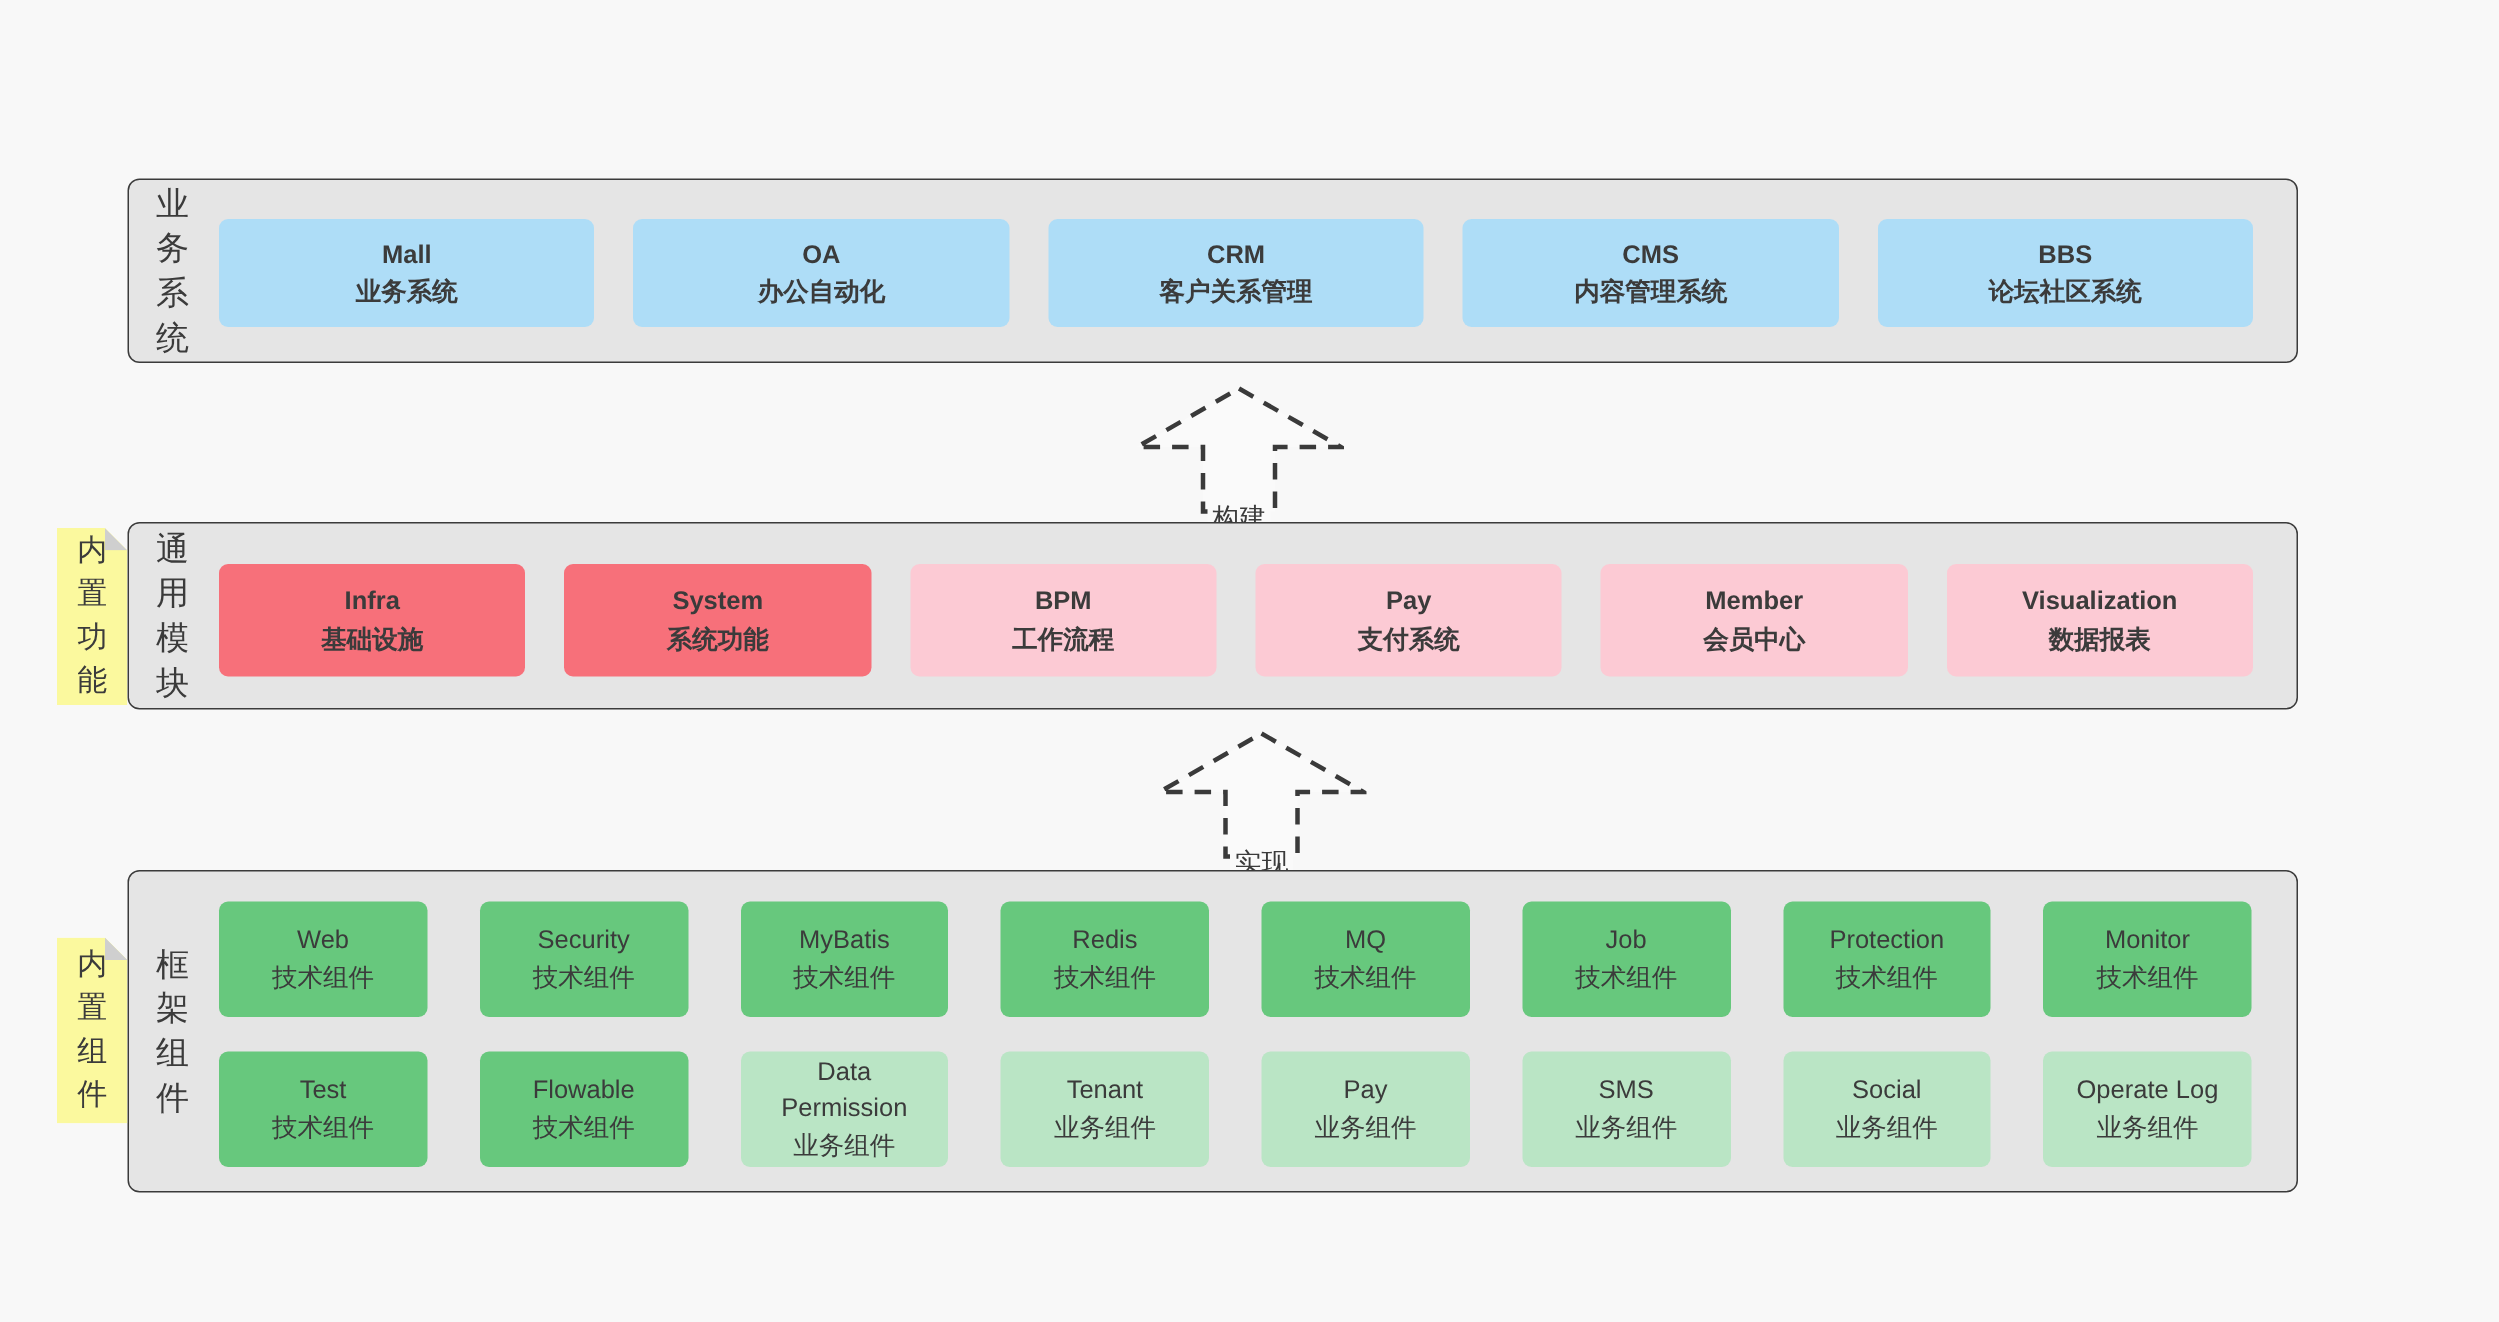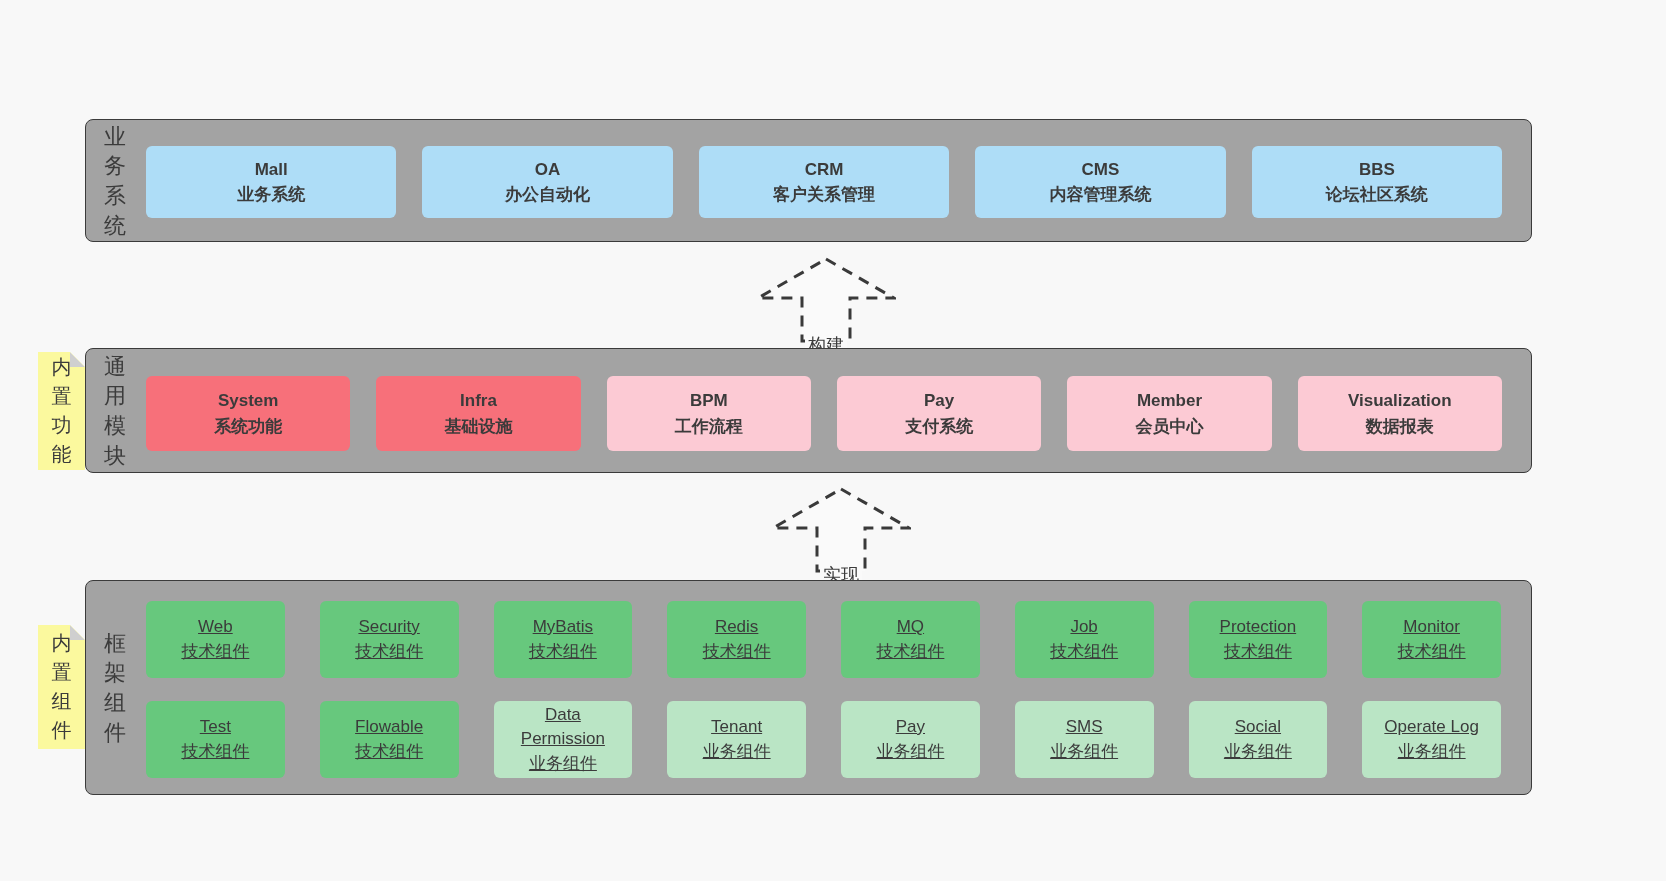--- a/index.html
+++ b/index.html
@@ -6,21 +6,21 @@
   body{
     background:#f8f8f8;
     font-family:"Liberation Sans","DejaVu Sans",sans-serif;
     color:#3b3b3b;
   }
   .stage{position:relative;width:1666px;height:881px;overflow:hidden;background:#f8f8f8;}
 
   
   .band{
     position:absolute;left:85px;width:1447px;
-    background:#a3a3a3;border:1.5px solid #3b3b3b;border-radius:8px;
+    background:#e5e5e5;border:1.5px solid #3b3b3b;border-radius:8px;
     box-sizing:border-box;z-index:1;
   }
   .band1{top:119px;height:123px;}
   .band2{top:348px;height:125px;}
   .band3{top:580px;height:215px;padding-left:35px;}
 
   .vlabel{
     position:absolute;left:15px;top:50%;transform:translateY(-50%);
     width:28px;font-size:22px;line-height:1.35;text-align:center;
     word-break:break-all;white-space:normal;
@@ -29,21 +29,21 @@
   .boxes{position:absolute;left:60px;right:29px;top:26px;display:flex;gap:26px;font-weight:bold;}
   .band2 .boxes{top:27px;}
   .box{
     flex:1;height:72px;border-radius:6px;
     display:flex;flex-direction:column;justify-content:center;align-items:center;
     text-align:center;font-size:17px;line-height:1.5;padding:0 6px;box-sizing:border-box;
   }
   .band2 .box{height:75px;}
 
   .grid{position:absolute;left:60px;right:30px;top:20px;}
-  .row{display:flex;gap:35px;margin-bottom:23px;text-decoration:underline;}
+  .row{display:flex;gap:35px;margin-bottom:23px;}
   .band3 .box{height:77px;line-height:1.45;}
   .band3 .box .t{max-width:108px;}
 
   .blue{background:#aeddf7;}
   .red{background:#f7707a;}
   .pink{background:#fccad4;}
   .green{background:#67c87d;}
   .green-light{background:#bae5c5;}
 
   
@@ -108,26 +108,26 @@
     <svg viewBox="0 0 140 86">
       <path d="M70 2 L138 41 L94 41 L94 84 L46 84 L46 41 L2 41 Z" fill="#fafafa" stroke="#3a3a3a" stroke-width="3" stroke-dasharray="11 8"></path>
     </svg>
     <span class="alabel">构建</span>
   </div>
 
   <section class="band band2">
     <div class="vlabel">通用模块</div>
     <div class="boxes">
       <div class="box red">
+        <div class="t">Infra</div>
+        <div class="s">基础设施</div>
+      </div>
+      <div class="box red">
         <div class="t">System</div>
         <div class="s">系统功能</div>
-      </div>
-      <div class="box red">
-        <div class="t">Infra</div>
-        <div class="s">基础设施</div>
       </div>
       <div class="box pink">
         <div class="t">BPM</div>
         <div class="s">工作流程</div>
       </div>
       <div class="box pink">
         <div class="t">Pay</div>
         <div class="s">支付系统</div>
       </div>
       <div class="box pink">

